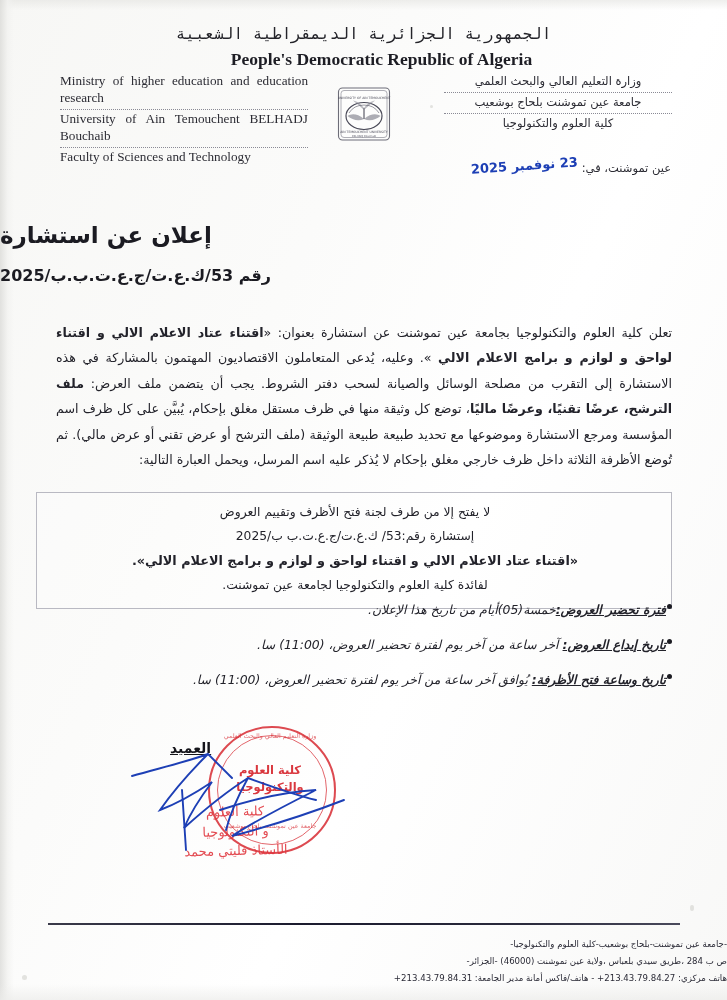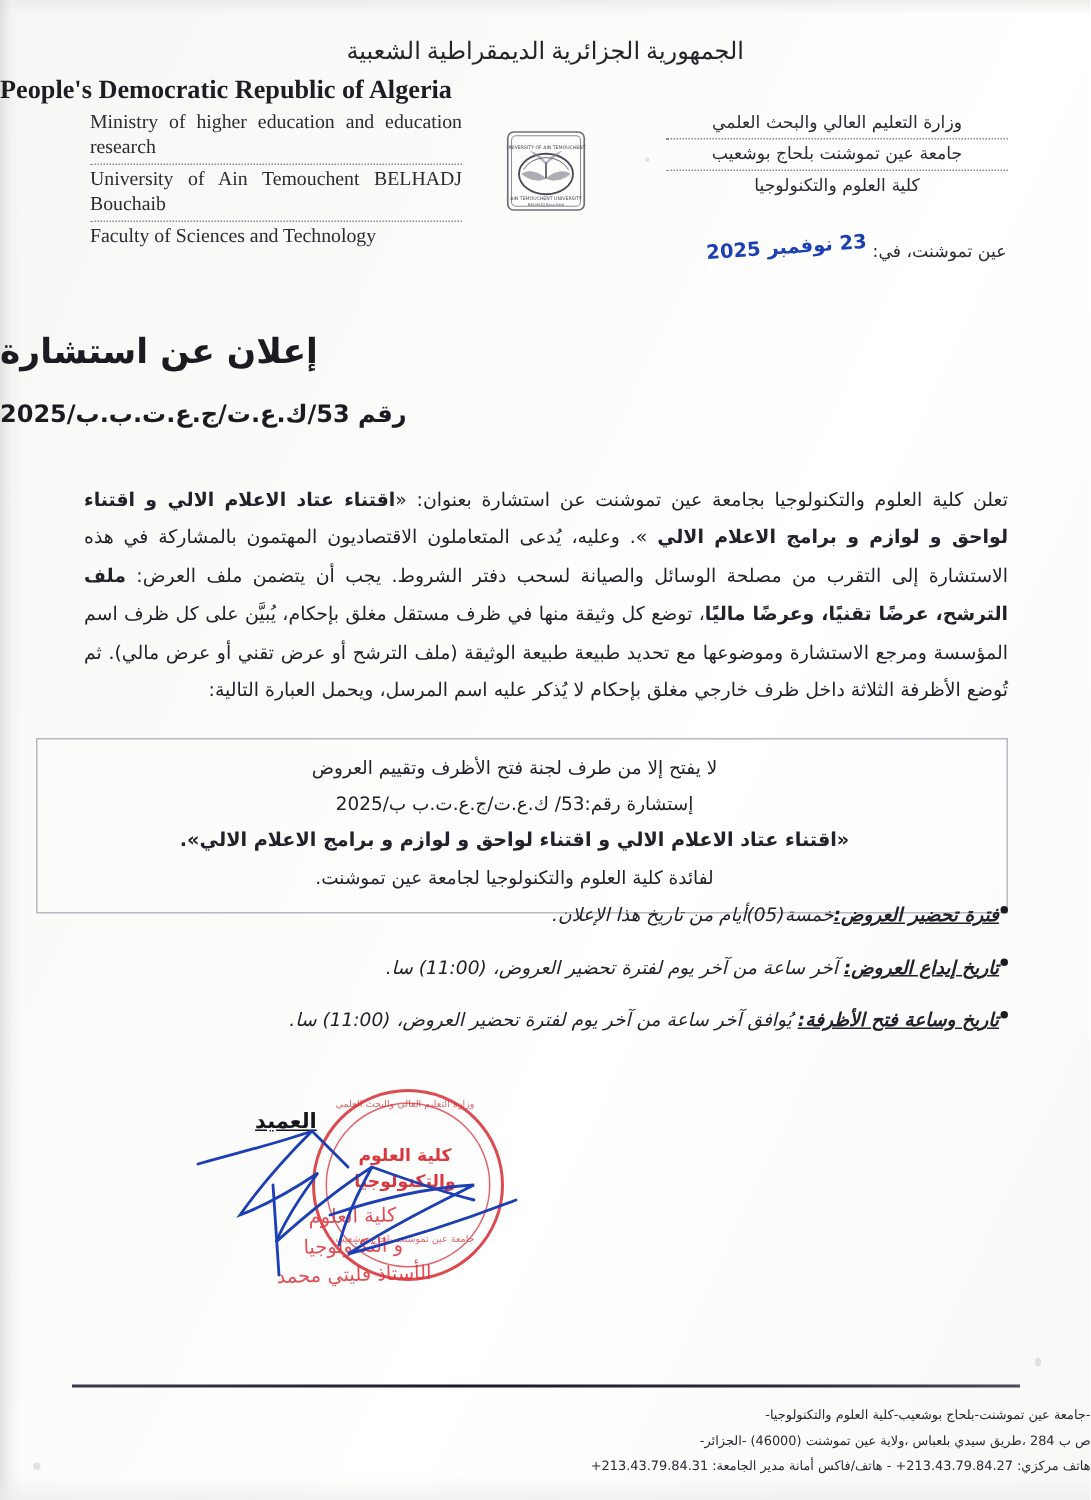--- a/index.html
+++ b/index.html
@@ -30,27 +30,27 @@
     position:absolute;left:0;bottom:0;width:727px;height:16px;
     background:linear-gradient(0deg,#ececea 0%,rgba(255,255,255,0) 100%);
     opacity:.7;
   }
 
   
   .header{
     position:absolute;left:0;top:0;width:727px;
   }
   .rep-ar{
-    text-align:center;font-family:Liberation Serif, serif;
+    text-align:center;font-family:Liberation Mono, monospace;
     font-size:16px;color:#24242a;margin-top:24px;direction:rtl;
     letter-spacing:0px;
   }
   .rep-en{
-    text-align:left;font-family:"Liberation Serif",serif;
-    font-weight:bold;font-size:17.5px;color:#1d1d24;margin-top:5px;
+    text-align:center;font-family:"Liberation Serif",serif;
+    font-weight:bold;font-size:17.5px;color:#1d1d24;margin-top:5px;margin-left:36px;
   }
 
   .idblock{
     position:absolute;top:72px;width:727px;height:95px;
   }
   .id-left{
     position:absolute;left:60px;top:0;width:248px;
     font-family:"Liberation Serif",serif;font-size:13.2px;color:#2b2b33;
     line-height:1.28;
   }
@@ -99,21 +99,21 @@
   .body-text{
     position:absolute;right:55px;top:320px;width:616px;direction:rtl;
     font-family:"DejaVu Sans",sans-serif;font-size:12.6px;color:#22222a;
     line-height:2.02;text-align:justify;
   }
   .body-text b{font-weight:bold;}
 
   
   .boxed{
     position:absolute;right:55px;top:492px;width:616px;
-    border:1px solid #b9b9c2;padding:8px 20px 10px 10px;direction:rtl;
+    border:1px solid #b9b9c2;padding:8px 8px 10px 10px;direction:rtl;
     font-family:"DejaVu Sans",sans-serif;font-size:12.3px;color:#22222a;
     line-height:1.95;text-align:center;background:rgba(255,255,255,.25);margin-left:34px;
   }
   .boxed .strong{font-weight:bold;font-size:12.8px;}
 
   
   .bullets{
     position:absolute;right:55px;top:602px;width:616px;direction:rtl;
     font-family:"DejaVu Sans",sans-serif;font-size:12.4px;color:#22222a;
   }

